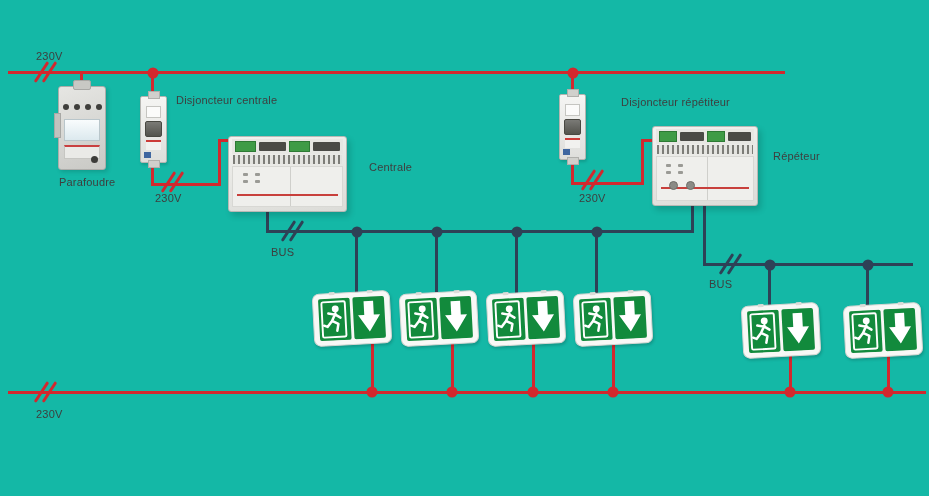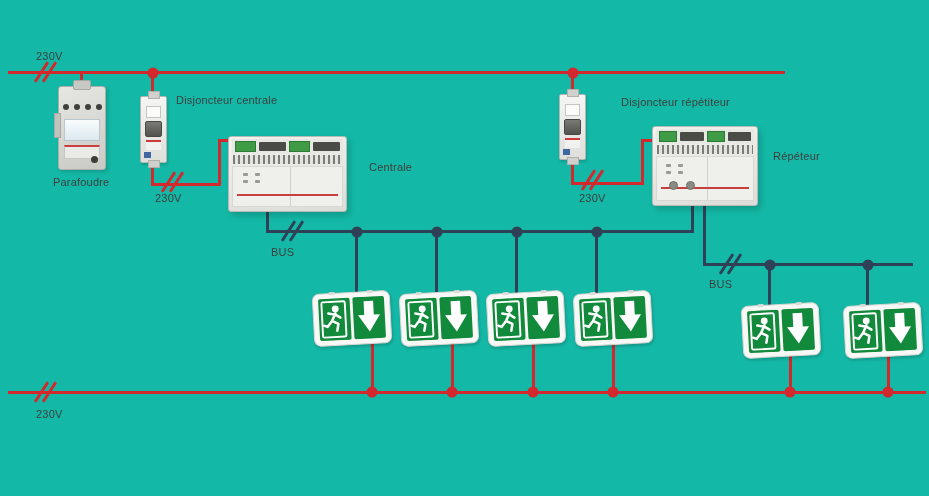--- a/index.html
+++ b/index.html
@@ -273,21 +273,21 @@
         <use href="#exit-sign-symbol"></use>
       </svg>
   </div>
   <div class="sign" style="left:844px;top:304px;">
     <svg>
         <use href="#exit-sign-symbol"></use>
       </svg>
   </div>
 
   <div class="label" style="left:36px;top:50px;">230V</div>
-  <div class="label" style="left:53px;top:176px;">Parafoudre</div>
+  <div class="label" style="left:59px;top:176px;">Parafoudre</div>
   <div class="label" style="left:176px;top:94px;">Disjoncteur centrale</div>
   <div class="label" style="left:155px;top:192px;">230V</div>
   <div class="label" style="left:369px;top:161px;">Centrale</div>
   <div class="label" style="left:271px;top:246px;">BUS</div>
   <div class="label" style="left:621px;top:96px;">Disjoncteur répétiteur</div>
   <div class="label" style="left:579px;top:192px;">230V</div>
   <div class="label" style="left:773px;top:150px;">Répéteur</div>
   <div class="label" style="left:709px;top:278px;">BUS</div>
   <div class="label" style="left:36px;top:408px;">230V</div>
 

